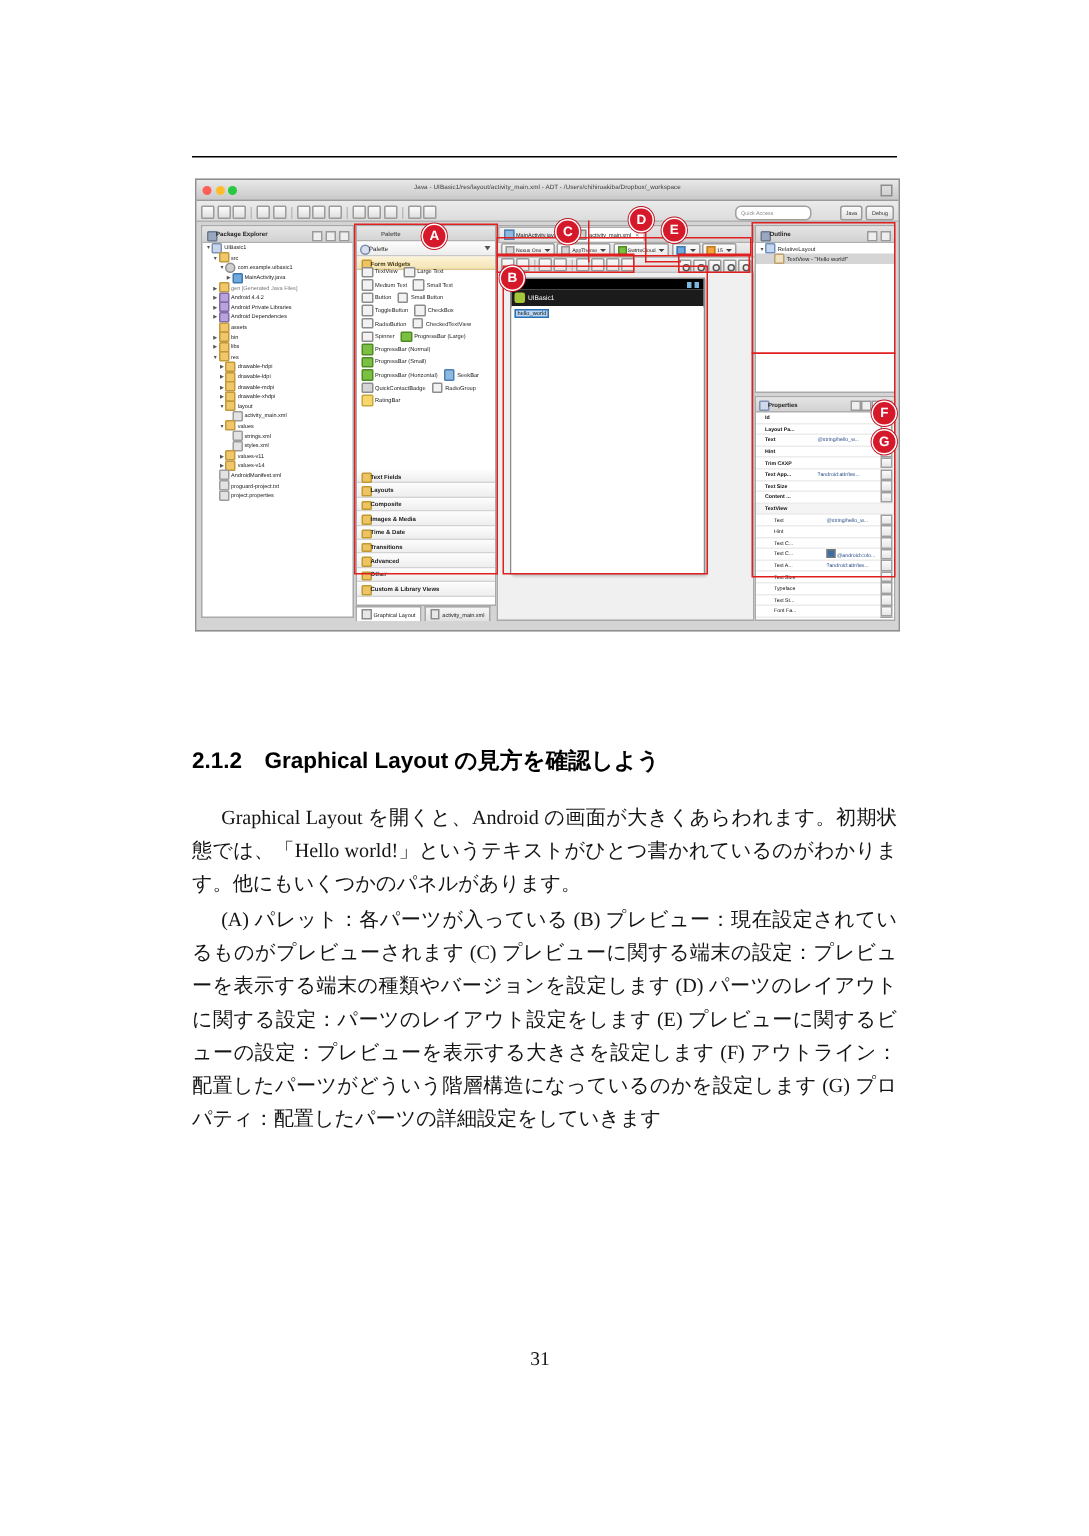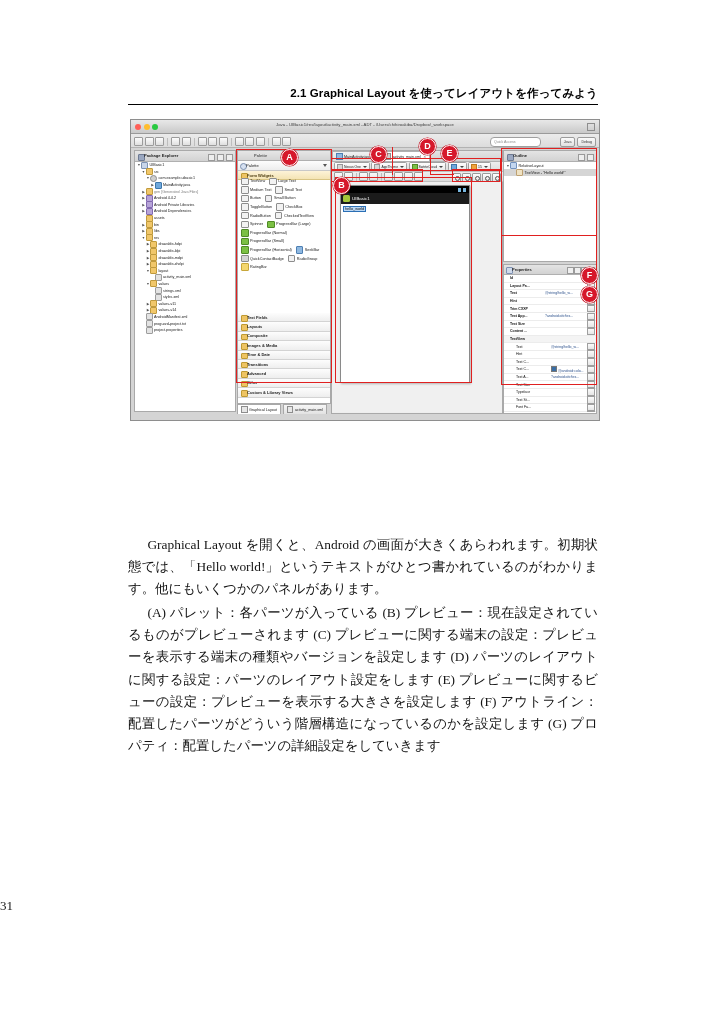--- a/index.html
+++ b/index.html
@@ -222,29 +222,28 @@
 
   
   .h2{position:absolute;left:128px;top:498px;width:470px;
     font-family:"Liberation Sans",sans-serif;font-weight:bold;font-size:15px;color:#000;}
   .para{position:absolute;left:128px;width:470px;
     font-size:13.4px;line-height:22.2px;text-align:justify;color:#141414;}
   .para.ind{text-indent:1.45em;}
   .p1{top:534px;}
   .p2{top:602px;}
   .p3{top:757px;}
-  .pageno{position:absolute;left:0;top:898px;width:720px;text-align:left;
+  .pageno{position:absolute;left:0;top:898px;width:720px;text-align:center;
     font-size:13px;color:#141414;}
 </style>
 </head>
 <body>
 
 <div class="page">
 
-  <div class="runhead">2.1 Graphical Layout を使ってレイアウトを作ってみよう</div>
   <div class="rule"></div>
 
   <div class="figure">
     <div class="shot">
 
       <div class="titlebar">
         <div class="lights">
           <i class="l1"></i>
           <i class="l2"></i>
           <i class="l3"></i>
@@ -816,17 +815,18 @@
 
     <div class="cal" style="left:151px;top:30px;">A</div>
     <div class="cal" style="left:203px;top:58px;">B</div>
     <div class="cal" style="left:240px;top:27px;">C</div>
     <div class="cal" style="left:289px;top:19px;">D</div>
     <div class="cal" style="left:311px;top:26px;">E</div>
     <div class="cal" style="left:451px;top:148px;">F</div>
     <div class="cal" style="left:451px;top:167px;">G</div>
   </div>
 
+  <div class="h2">2.1.2　Graphical Layout の見方を確認しよう</div>
   <div class="para ind p2">(A) パレット：各パーツが入っている (B) プレビュー：現在設定されているものがプレビューされます (C) プレビューに関する端末の設定：プレビューを表示する端末の種類やバージョンを設定します (D) パーツのレイアウトに関する設定：パーツのレイアウト設定をします (E) プレビューに関するビューの設定：プレビューを表示する大きさを設定します (F) アウトライン：配置したパーツがどういう階層構造になっているのかを設定します (G) プロパティ：配置したパーツの詳細設定をしていきます</div>
   <div class="para ind p1">Graphical Layout を開くと、Android の画面が大きくあらわれます。初期状態では、「Hello world!」というテキストがひとつ書かれているのがわかります。他にもいくつかのパネルがあります。</div>
   <div class="pageno">31</div>
 
 </div>
 
 </body></html>

